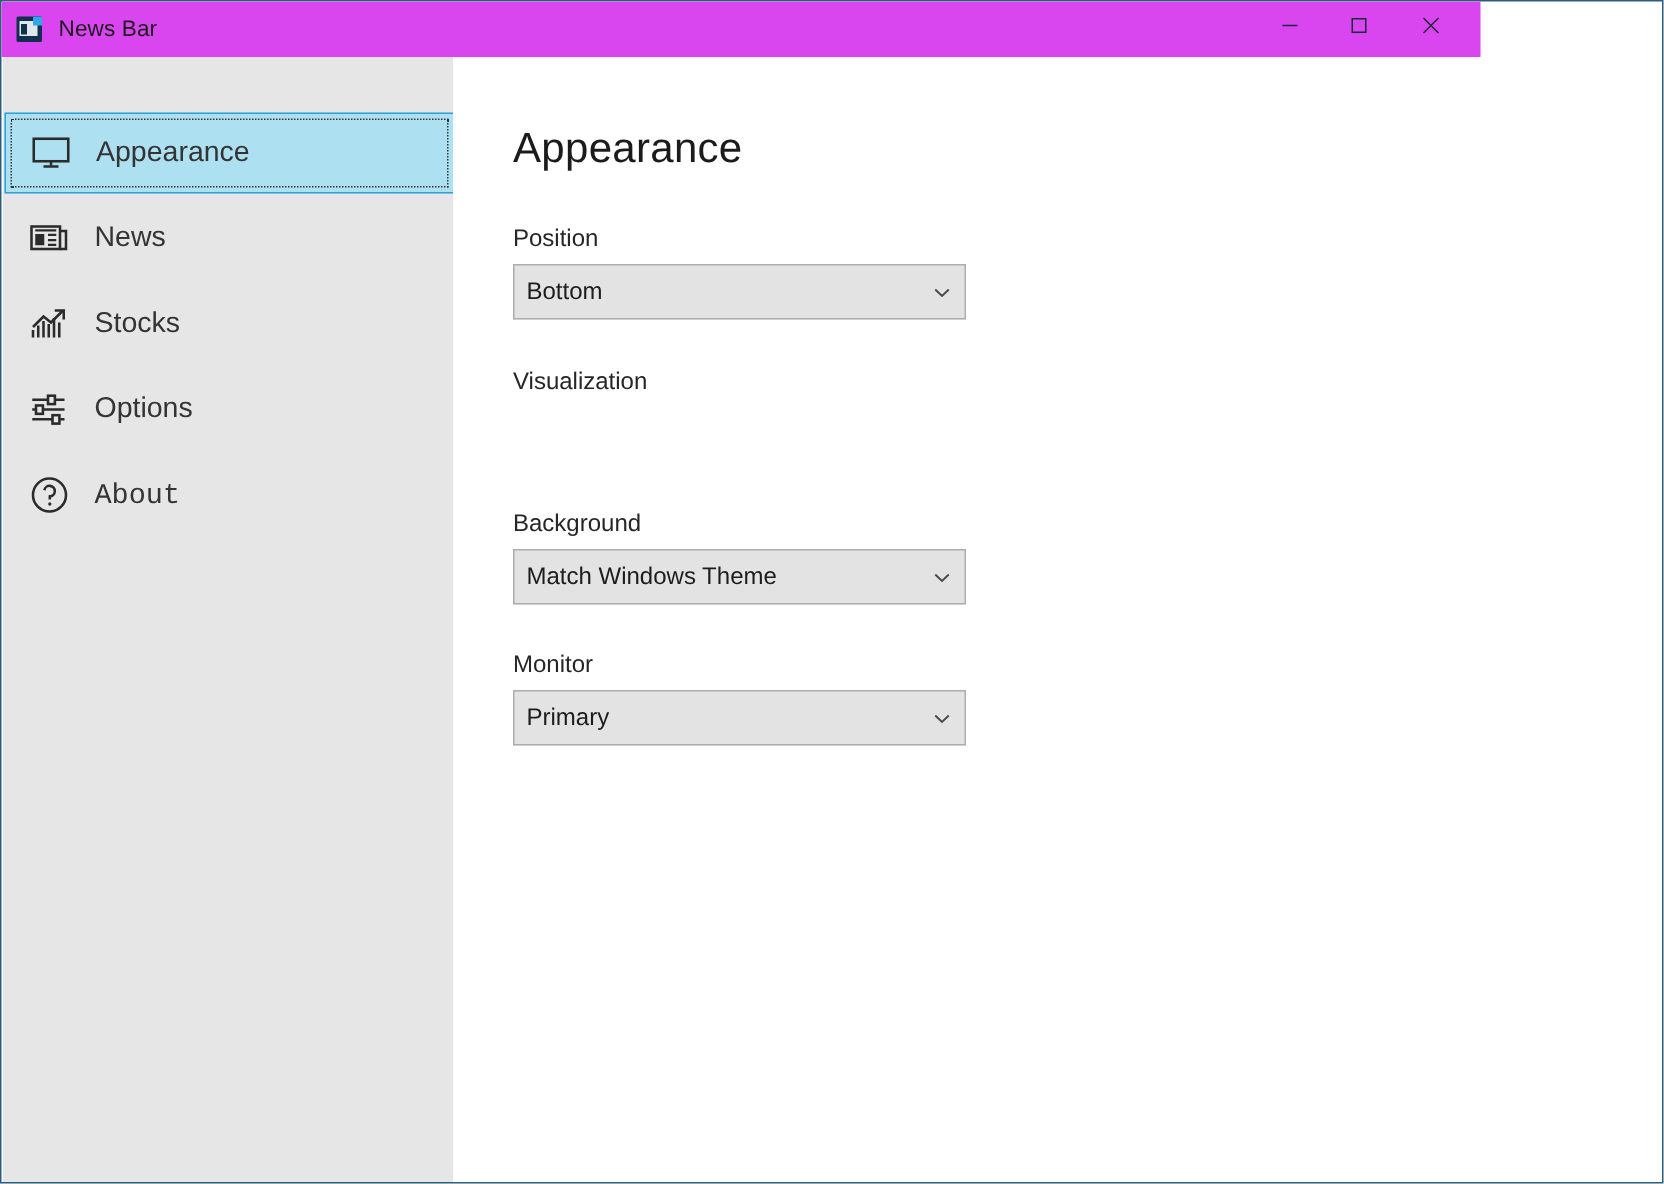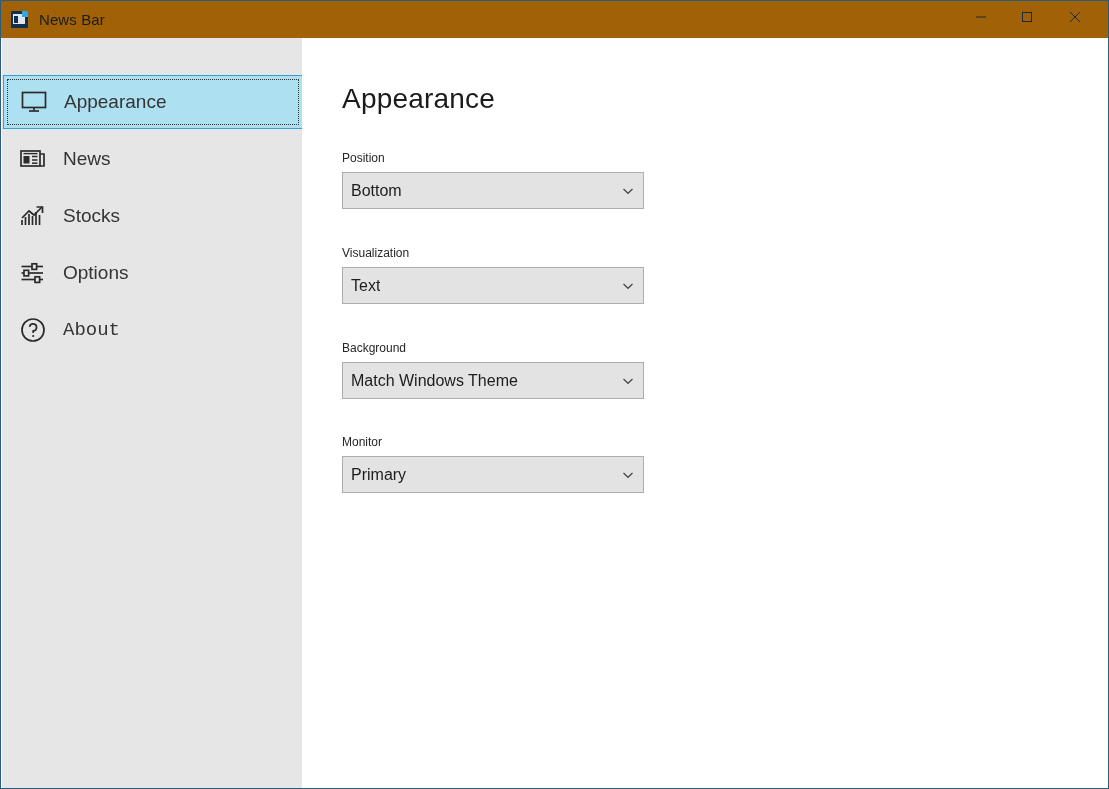--- a/index.html
+++ b/index.html
@@ -23,23 +23,23 @@
     box-sizing: border-box;
     border: 1px solid #2b5c7a;
     background: #ffffff;
     overflow: hidden;
   }
 
   
   #titlebar {
     position: absolute;
     left: 0; top: 0;
-    width: 1107px;
+    width: 986px;
     height: 37px;
-    background: #a16207;
+    background: #d946ef;
     text-decoration: underline;
   }
   #title-left {
     position: absolute;
     left: 0; top: 0;
     height: 37px;
     display: flex;
     align-items: center;
     padding-left: 10px;
   }
@@ -153,21 +153,21 @@
     color: #1b1b1b;
     letter-spacing: 0.2px;
   }
 
   .field {
     position: absolute;
     left: 40px;
     width: 250px;
   }
   .field-label {
-    font-size: 12px;
+    font-size: 16px;
     color: #262626;
     margin-bottom: 7px;
     display: block;
     white-space: nowrap;
   }
   .combo {
     position: relative;
     box-sizing: border-box;
     width: 302px;
     height: 37px;
@@ -308,28 +308,20 @@
         <span class="combo-arrow">
           <svg width="12" height="8" viewBox="0 0 12 8">
             <path d="M1.5 2 L6 6.3 L10.5 2" fill="none" stroke="#4a4a4a" stroke-width="1.3"></path>
           </svg>
         </span>
       </div>
     </div>
 
     <div class="field" style="top:208px;">
       <span class="field-label">Visualization</span>
-      <div class="combo">
-        <span class="combo-value">Text</span>
-        <span class="combo-arrow">
-          <svg width="12" height="8" viewBox="0 0 12 8">
-            <path d="M1.5 2 L6 6.3 L10.5 2" fill="none" stroke="#4a4a4a" stroke-width="1.3"></path>
-          </svg>
-        </span>
-      </div>
     </div>
 
     <div class="field" style="top:303px;">
       <span class="field-label">Background</span>
       <div class="combo">
         <span class="combo-value">Match Windows Theme</span>
         <span class="combo-arrow">
           <svg width="12" height="8" viewBox="0 0 12 8">
             <path d="M1.5 2 L6 6.3 L10.5 2" fill="none" stroke="#4a4a4a" stroke-width="1.3"></path>
           </svg>

